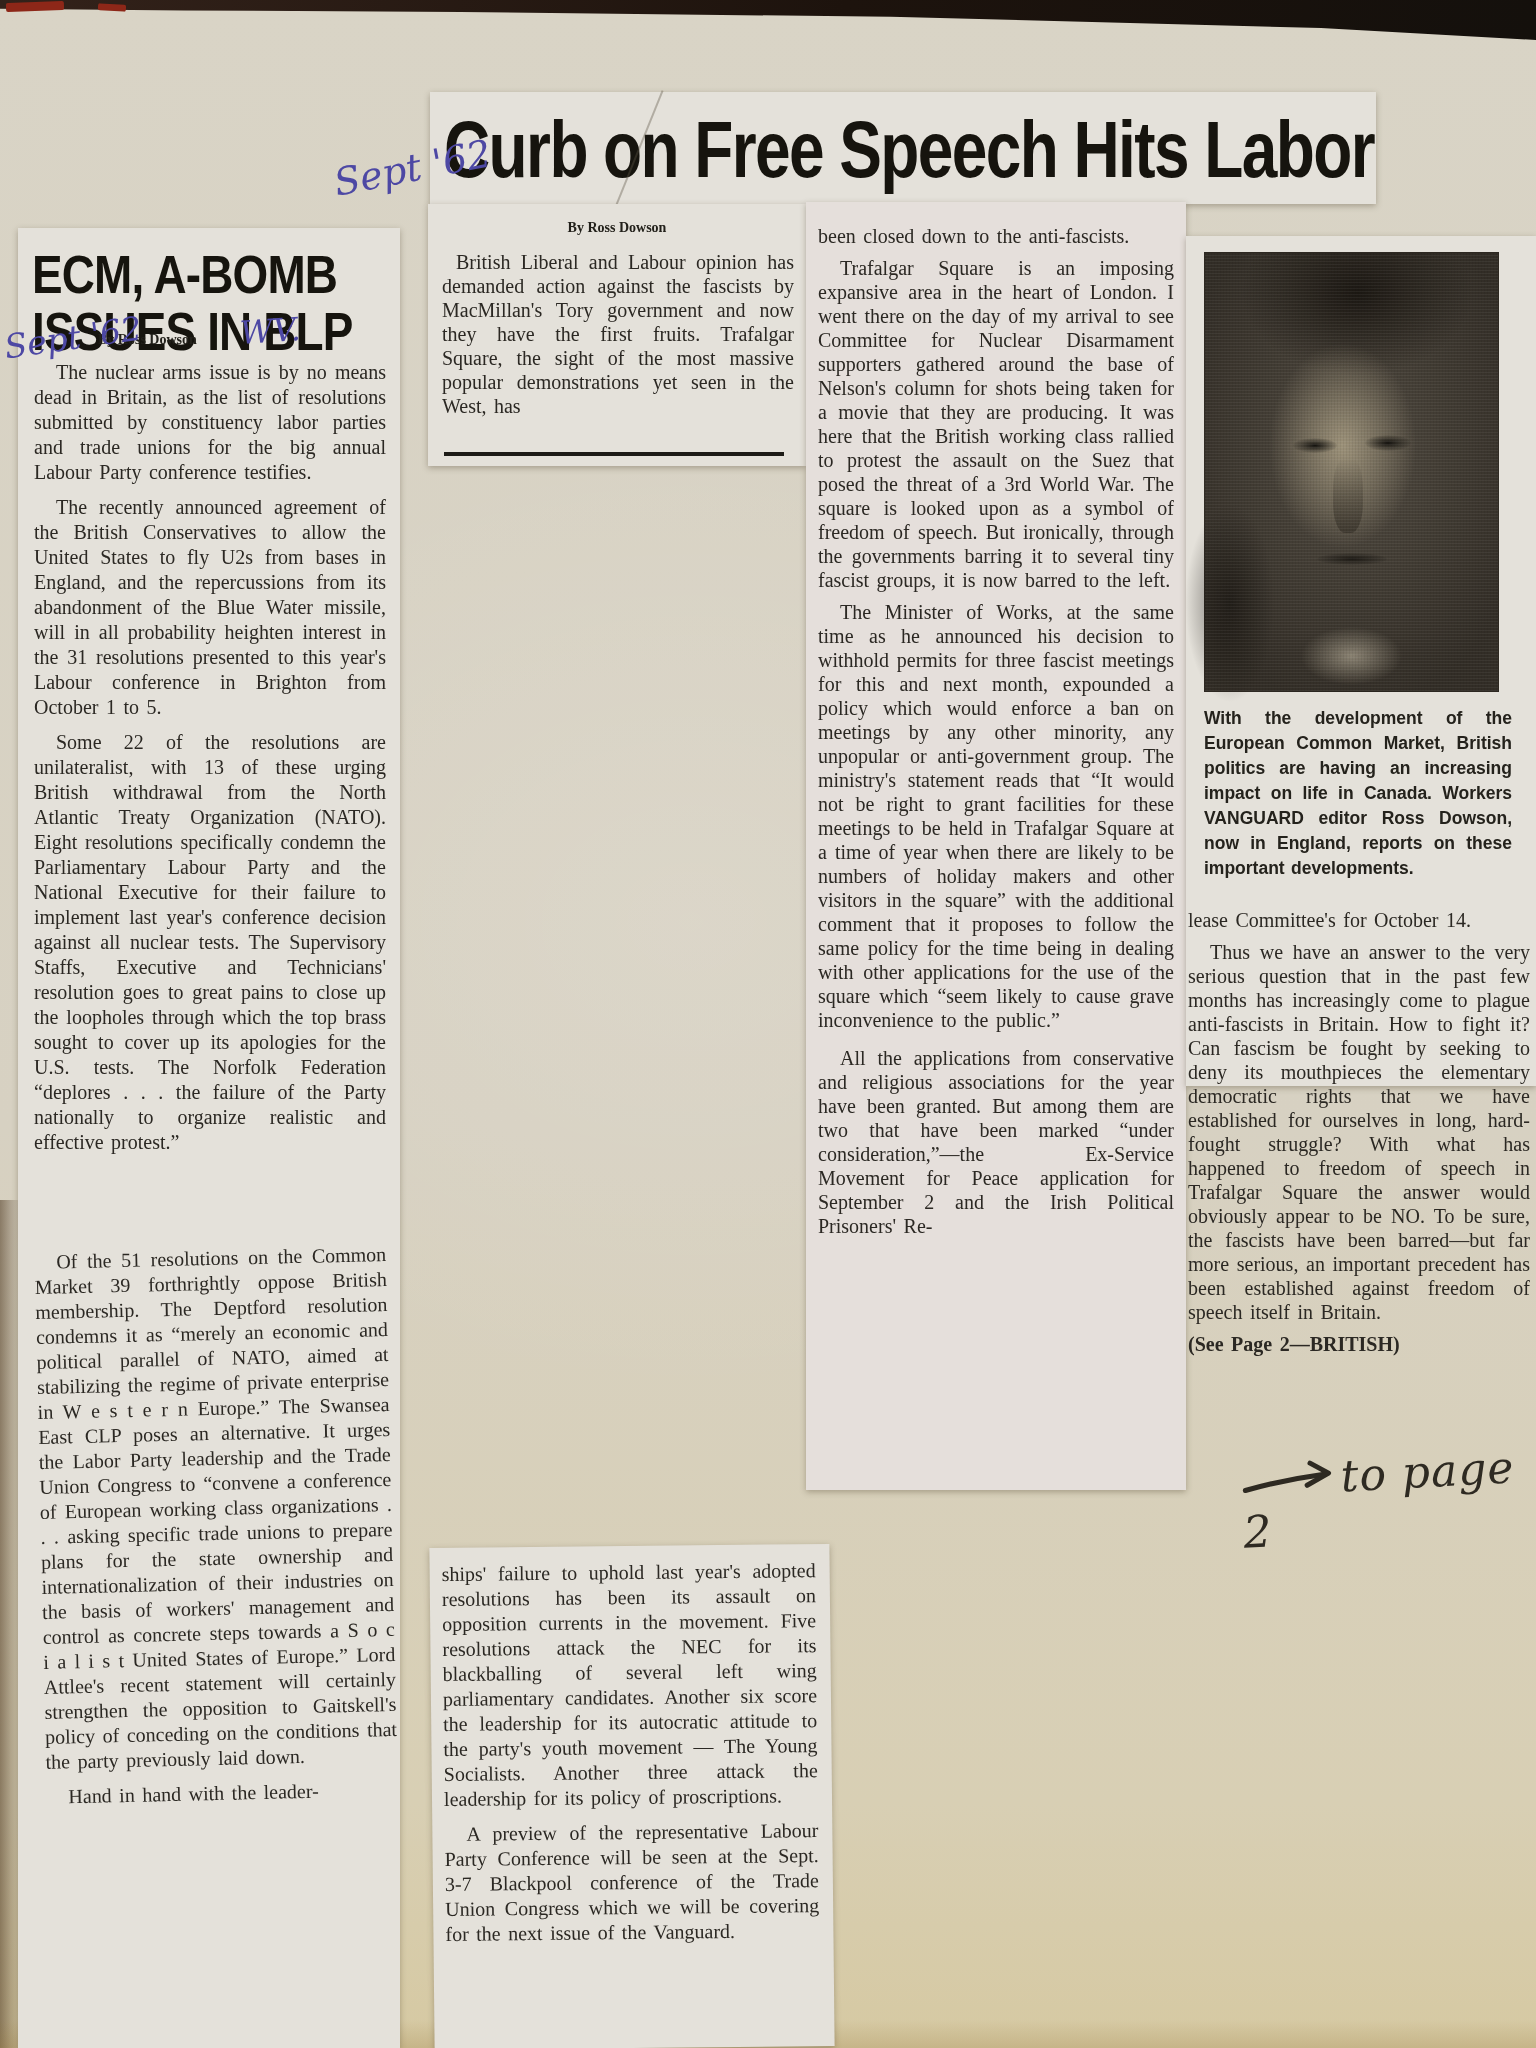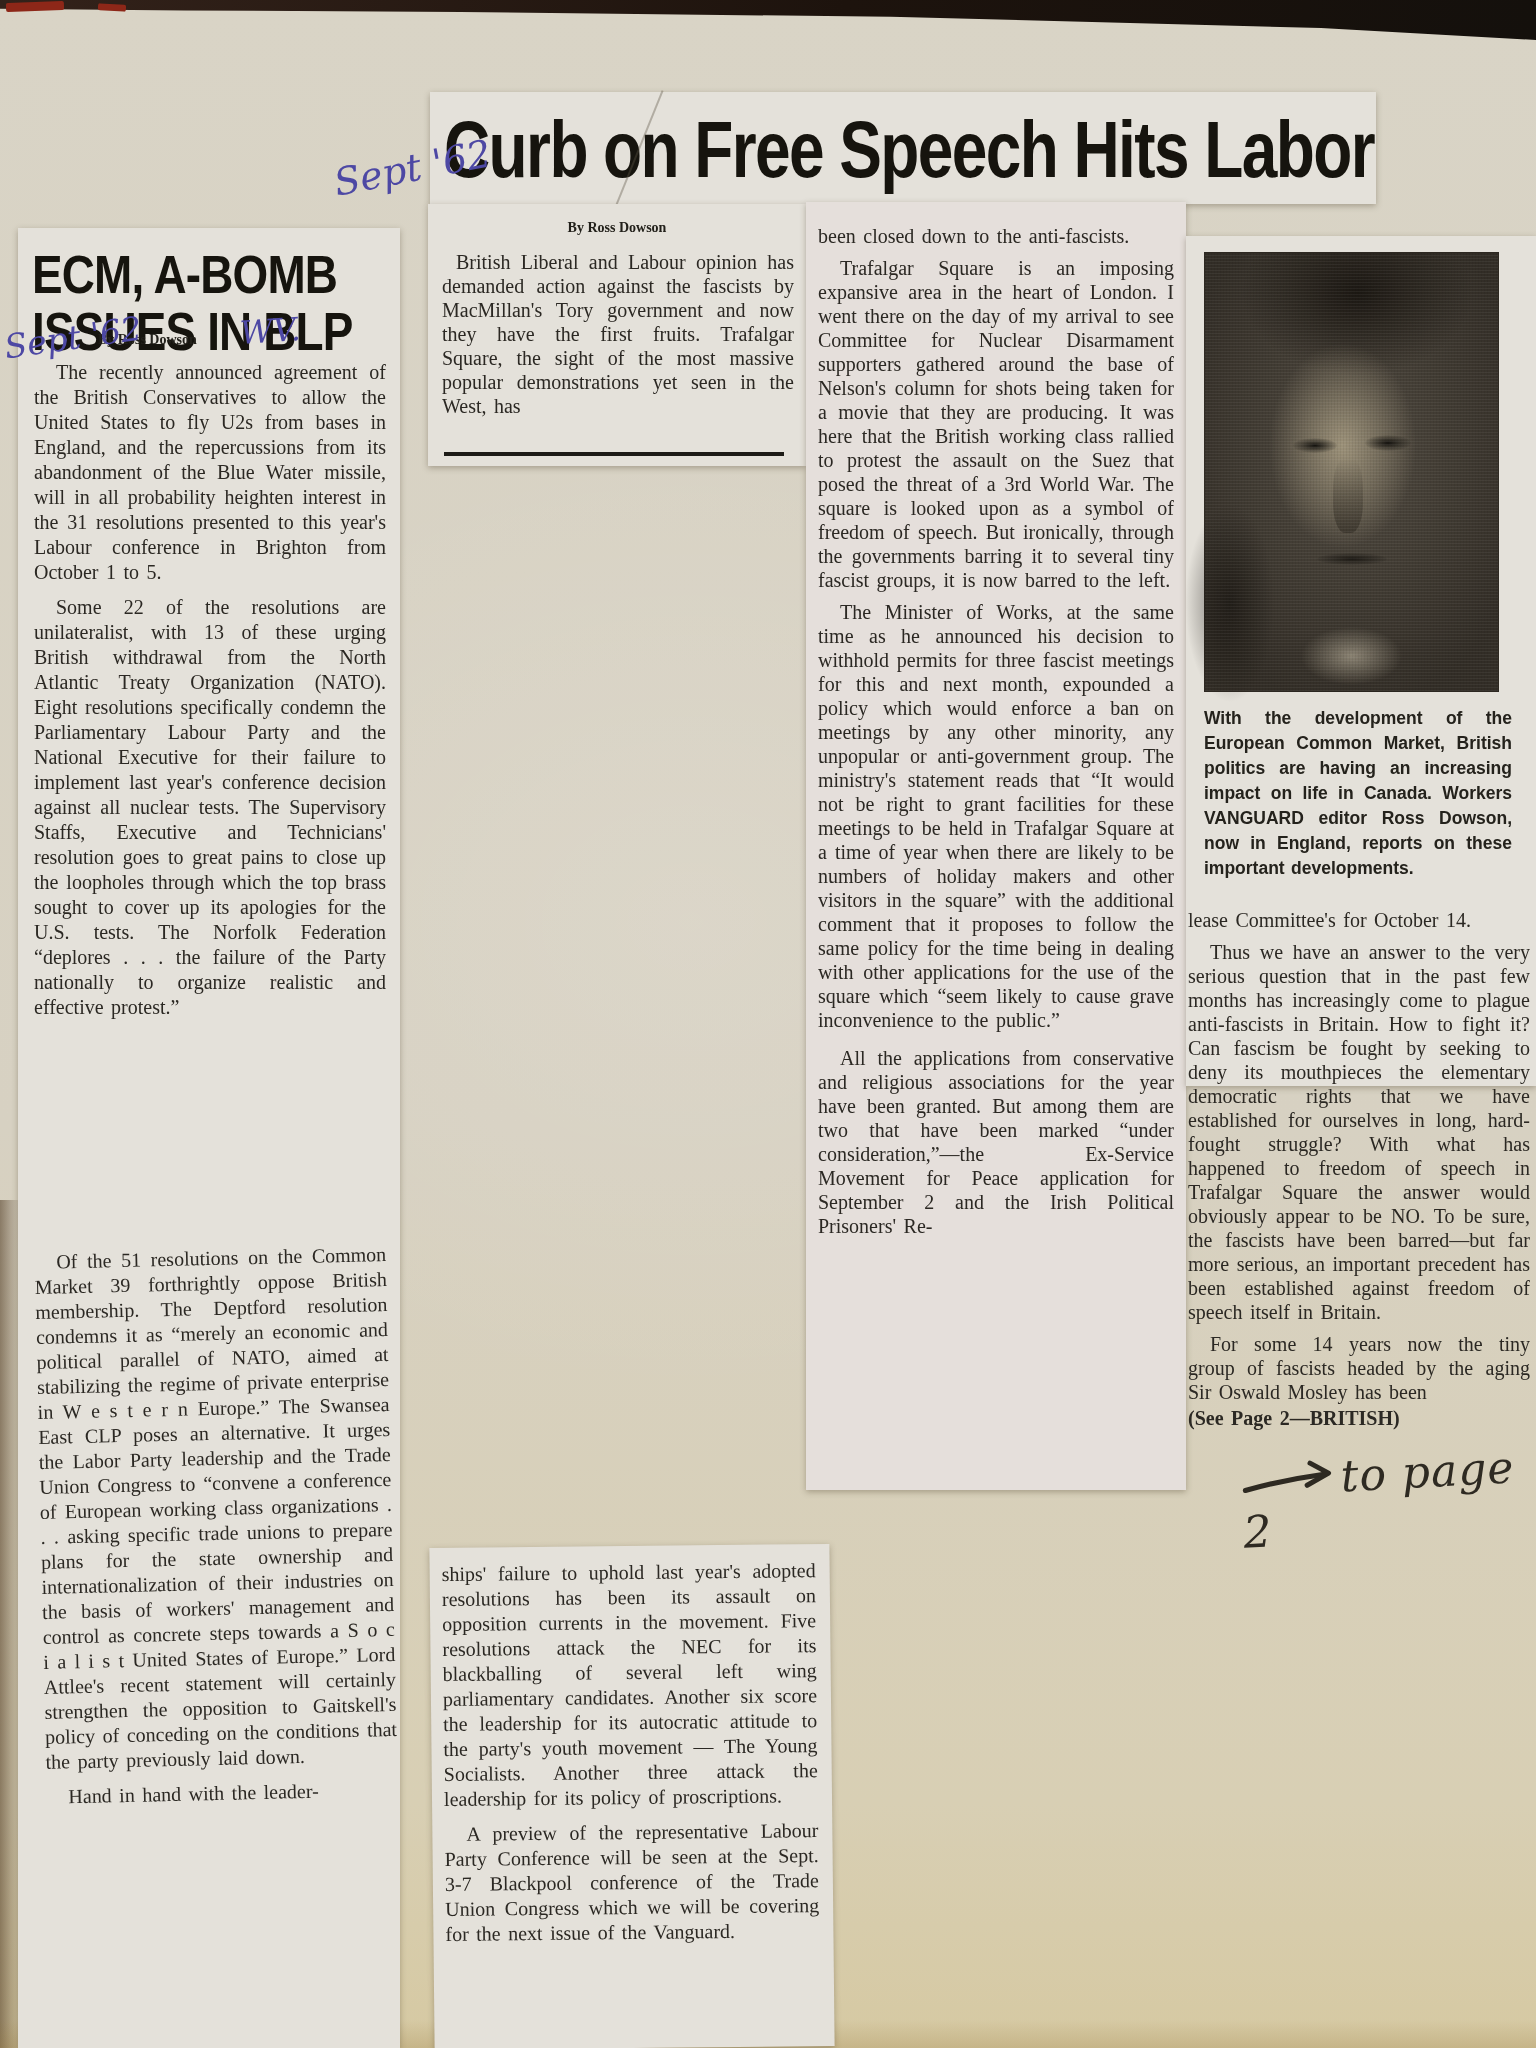--- a/index.html
+++ b/index.html
@@ -112,32 +112,32 @@
       <div class="ph ph-eye-r"></div>
       <div class="ph ph-nose"></div>
       <div class="ph ph-mouth"></div>
       <div class="ph ph-shadow-l"></div>
       <div class="ph ph-grain"></div>
     </div>
     <div class="caption" style="position:absolute;left:18px;top:470px;width:308px;">With the development of the European Common Market, British politics are having an increasing impact on life in Canada. Workers VANGUARD editor Ross Dowson, now in England, reports on these important developments.</div>
     <div class="body-text tight" style="position:absolute;left:2px;top:672px;width:342px;font-size:19.5px;">
       <p class="noindent">lease Committee's for October 14.</p>
       <p>Thus we have an answer to the very serious question that in the past few months has increasingly come to plague anti-fascists in Britain. How to fight it? Can fascism be fought by seeking to deny its mouthpieces the elementary democratic rights that we have established for ourselves in long, hard-fought struggle? With what has happened to freedom of speech in Trafalgar Square the answer would obviously appear to be NO. To be sure, the fascists have been barred—but far more serious, an important precedent has been established against freedom of speech itself in Britain.</p>
-      <p style="margin-bottom:2px;">For some 14 years now the tiny group of fascists headed by the aging Sir Oswald Mosley has been</p>
       <p class="noindent seepage">(See Page 2—BRITISH)</p>
     </div>
   </div>
 
   <div class="clip" style="left:18px;top:228px;width:382px;height:1820px;">
     <div style="position:absolute;left:14px;top:18px;">
       <div class="head-l">ECM, A-BOMB</div>
       <div class="head-l">ISSUES IN BLP</div>
     </div>
     <div class="byline" style="position:absolute;left:80px;top:104px;">By Ross Dowson</div>
     <div class="body-text" style="position:absolute;left:16px;top:132px;width:352px;">
+      <p>The nuclear arms issue is by no means dead in Britain, as the list of resolutions submitted by constituency labor parties and trade unions for the big annual Labour Party conference testifies.</p>
       <p>The recently announced agreement of the British Conservatives to allow the United States to fly U2s from bases in England, and the repercussions from its abandonment of the Blue Water missile, will in all probability heighten interest in the 31 resolutions presented to this year's Labour conference in Brighton from October 1 to 5.</p>
       <p>Some 22 of the resolutions are unilateralist, with 13 of these urging British withdrawal from the North Atlantic Treaty Organization (NATO). Eight resolutions specifically condemn the Parliamentary Labour Party and the National Executive for their failure to implement last year's conference decision against all nuclear tests. The Supervisory Staffs, Executive and Technicians' resolution goes to great pains to close up the loopholes through which the top brass sought to cover up its apologies for the U.S. tests. The Norfolk Federation “deplores . . . the failure of the Party nationally to organize realistic and effective protest.”</p>
     </div>
     <div class="body-text" style="position:absolute;left:16px;top:1022px;width:352px;transform:rotate(-1.3deg);transform-origin:0 0;">
       <p>Of the 51 resolutions on the Common Market 39 forthrightly oppose British membership. The Deptford resolution condemns it as “merely an economic and political parallel of NATO, aimed at stabilizing the regime of private enterprise in W e s t e r n Europe.” The Swansea East CLP poses an alternative. It urges the Labor Party leadership and the Trade Union Congress to “convene a conference of European working class organizations . . . asking specific trade unions to prepare plans for the state ownership and internationalization of their industries on the basis of workers' management and control as concrete steps towards a S o c i a l i s t United States of Europe.” Lord Attlee's recent statement will certainly strengthen the opposition to Gaitskell's policy of conceding on the conditions that the party previously laid down.</p>
       <p>Hand in hand with the leader-</p>
     </div>
   </div>
 
   <div class="clip" style="left:432px;top:1546px;width:400px;height:502px;transform:rotate(-0.6deg);">

